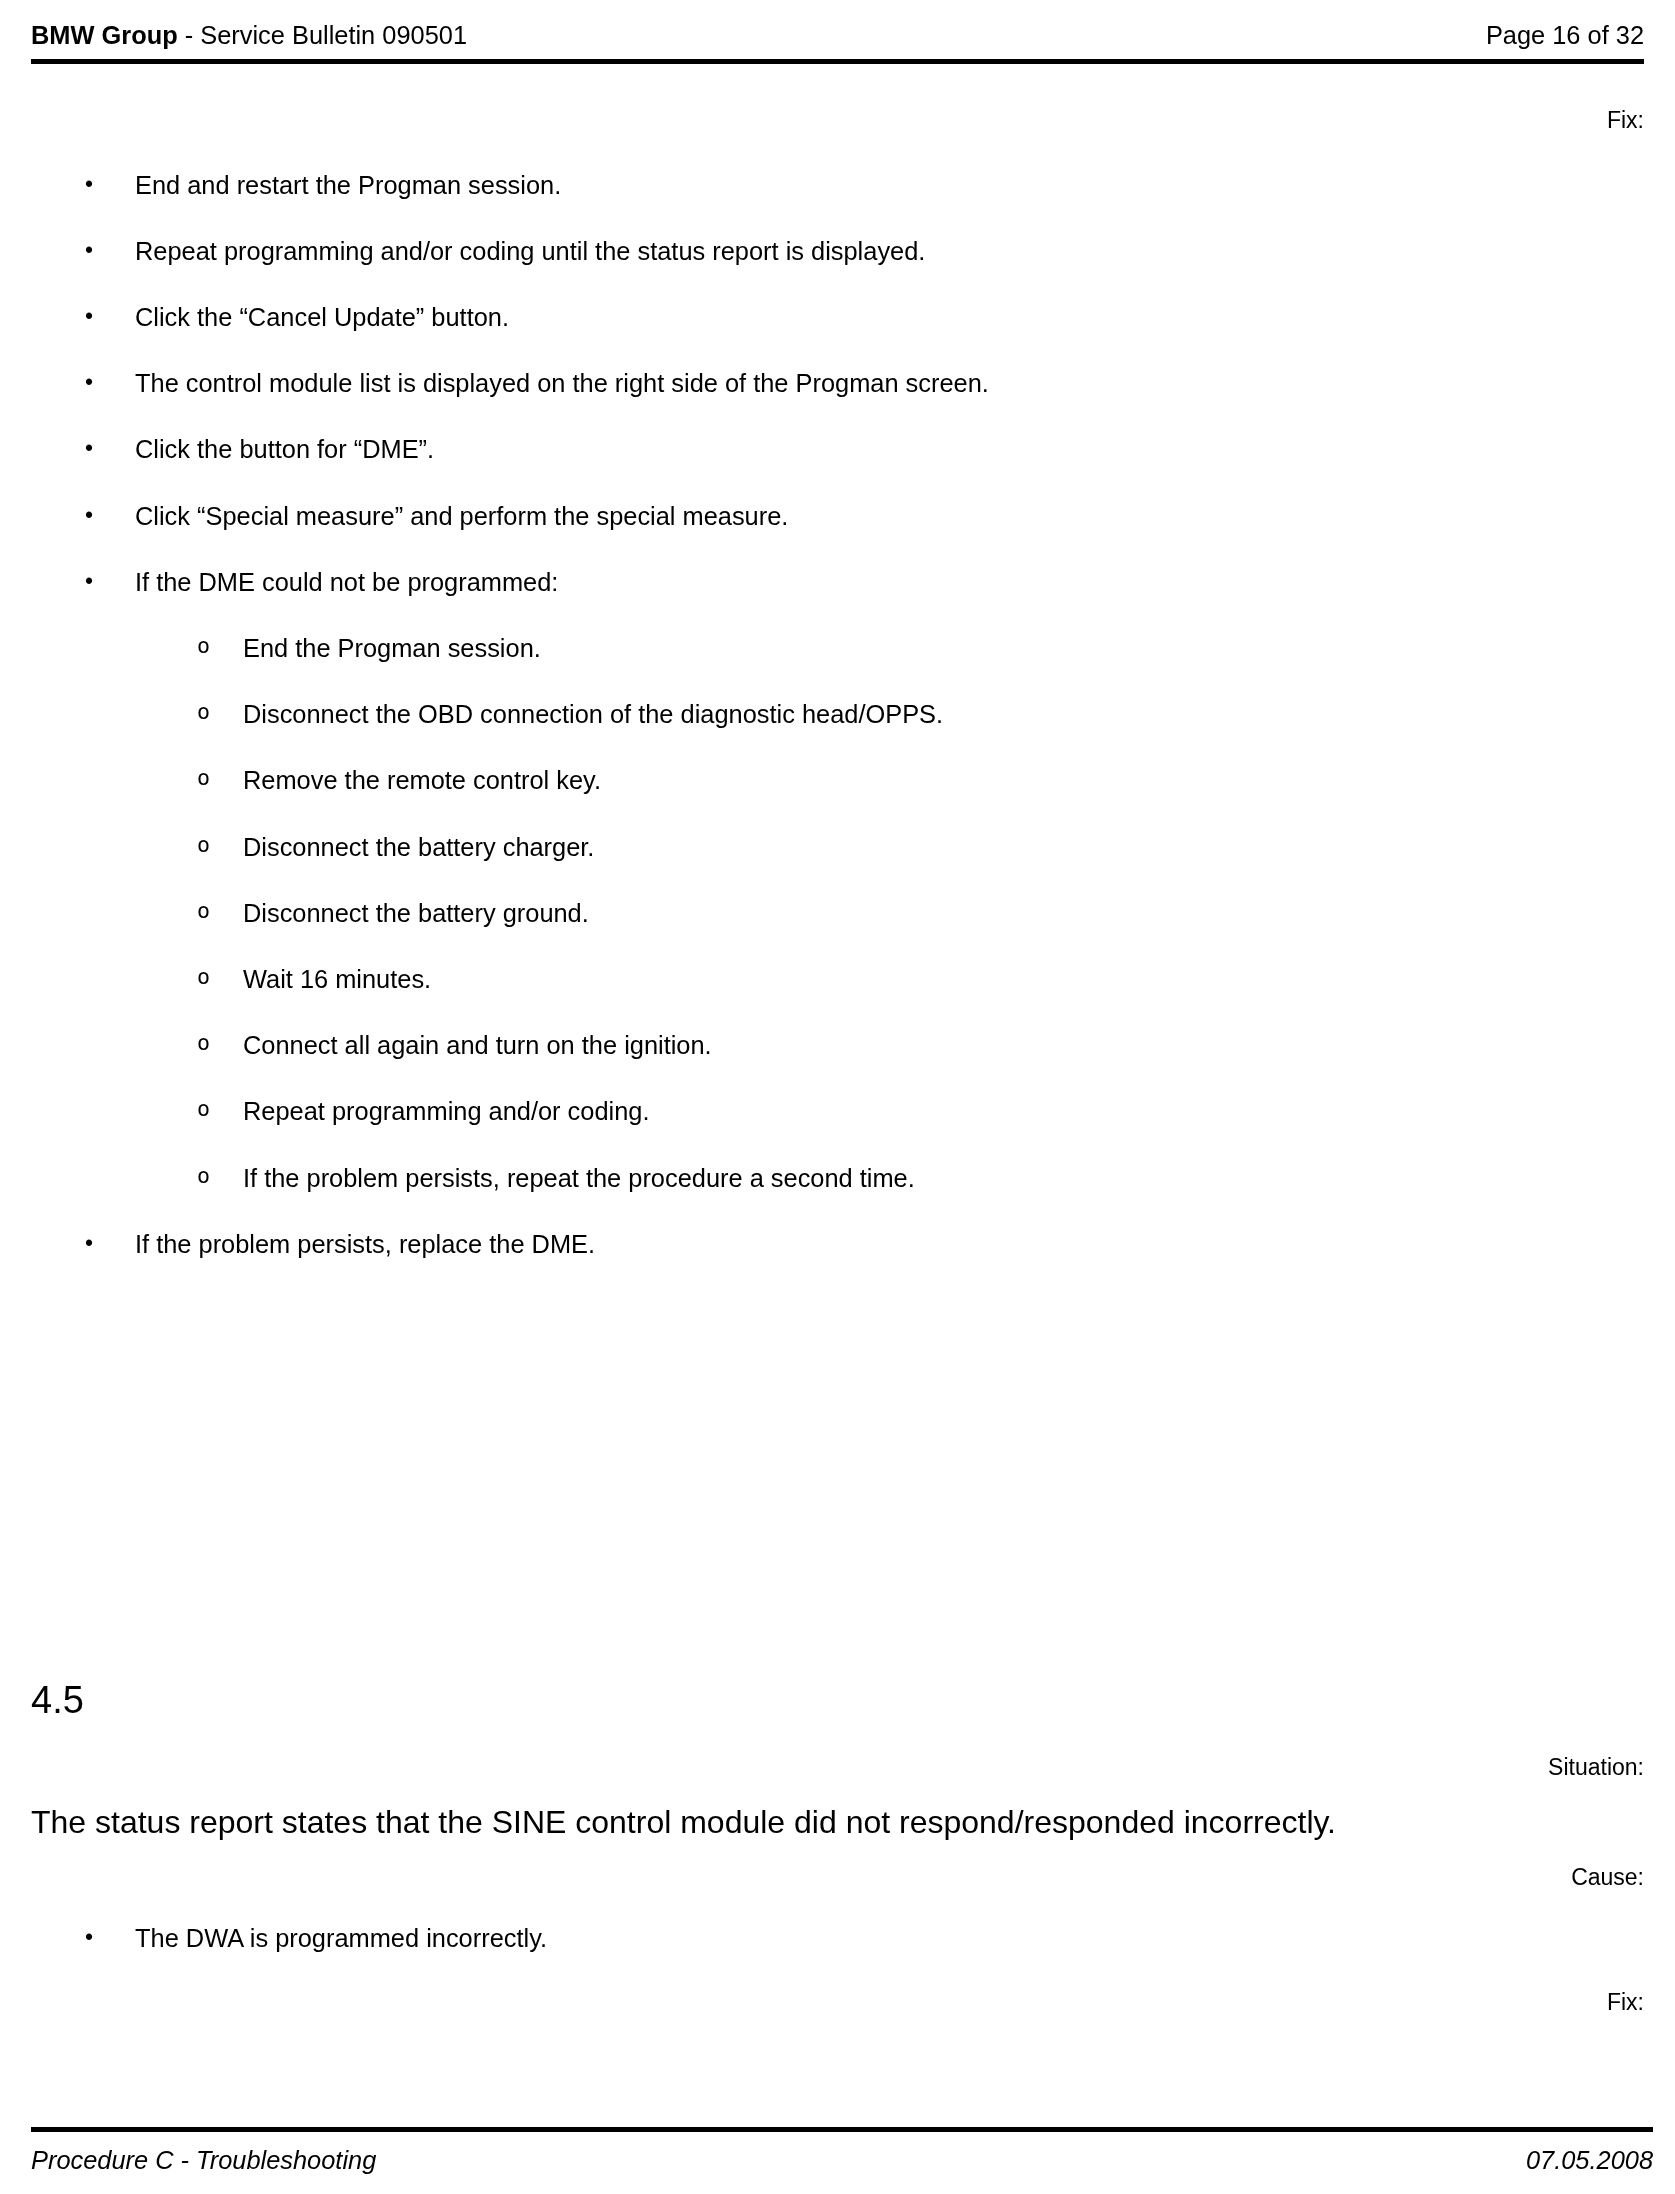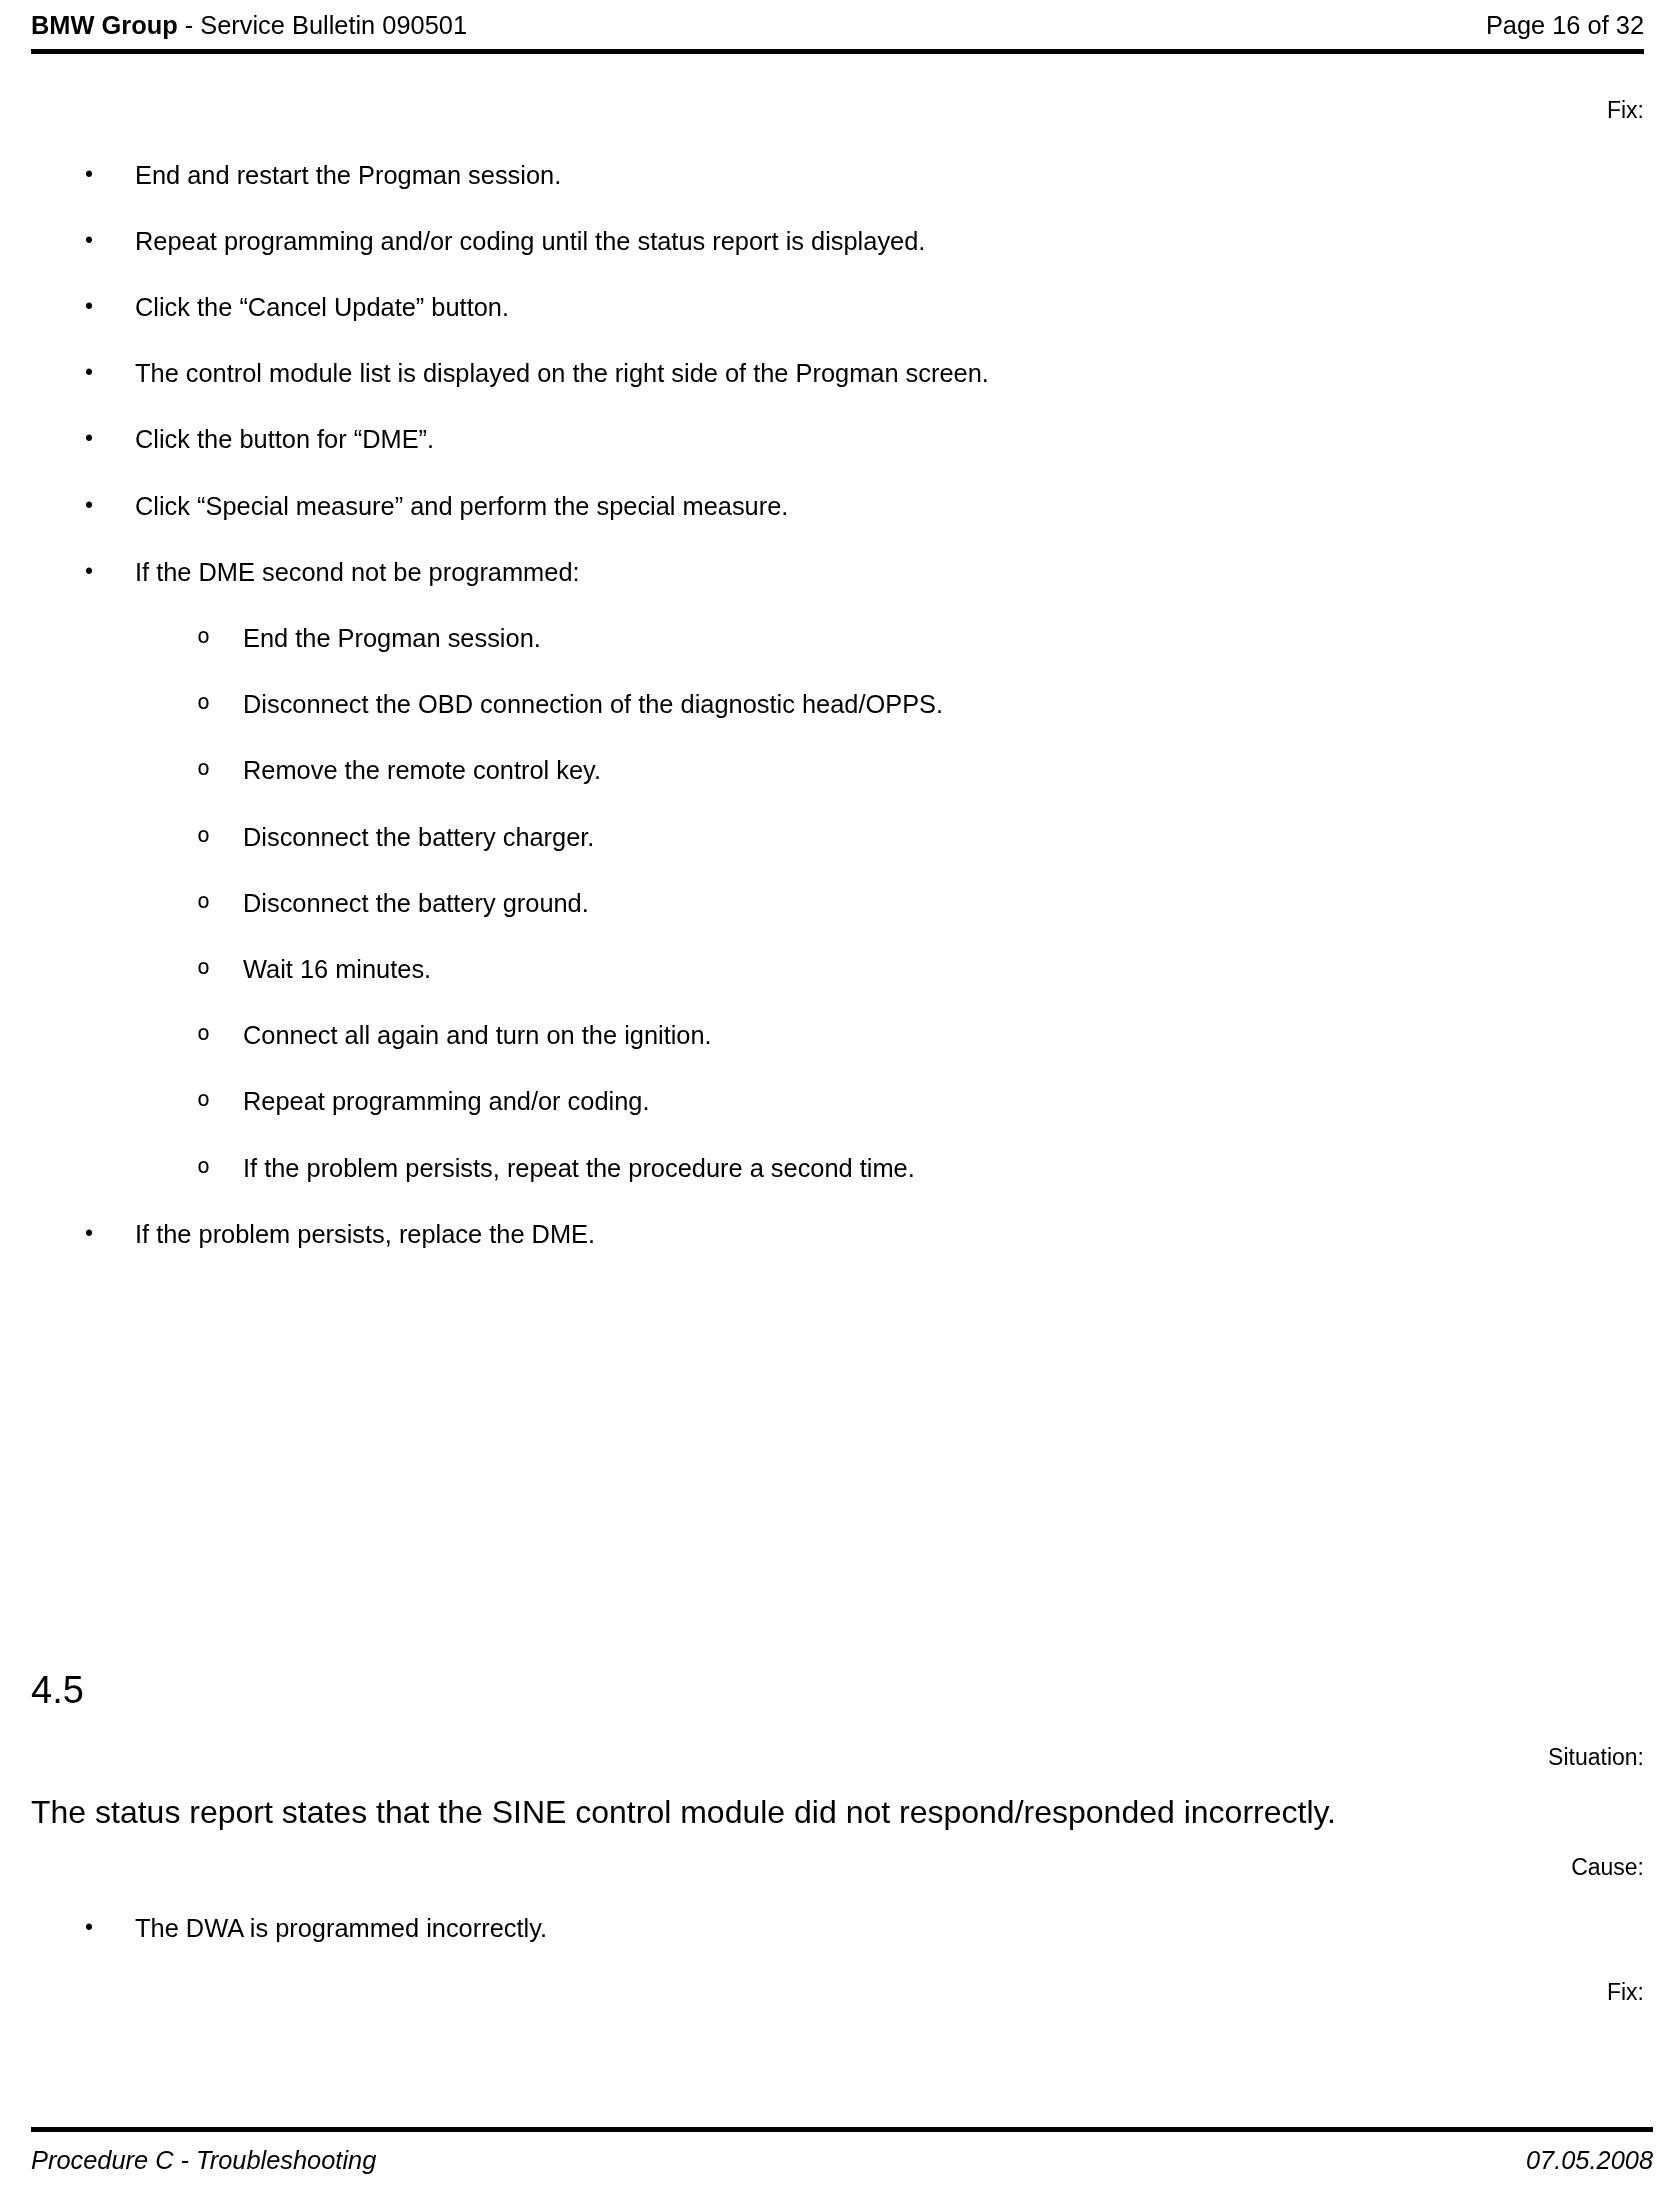--- a/index.html
+++ b/index.html
@@ -4,21 +4,21 @@
 <style>
   * { margin: 0; padding: 0; box-sizing: border-box; }
   html, body {
     width: 1675px;
     height: 2194px;
     background: #ffffff;
     color: #000000;
     font-family: "Liberation Sans", sans-serif;
   }
   body { position: relative; overflow: hidden; }
-  .page { padding: 0 31px; }
+  .page { padding: 10px 31px; }
 
   
   .header {
     display: flex;
     justify-content: space-between;
     align-items: flex-end;
     padding: 10.8px 0 9.2px 0;
     border-bottom: 5.4px solid #000;
     font-size: 25.4px;
     line-height: 1.15;
@@ -127,21 +127,21 @@
     <li>
       <span class="m1">•</span>
       <span>Click the button for “DME”.</span>
     </li>
     <li>
       <span class="m1">•</span>
       <span>Click “Special measure” and perform the special measure.</span>
     </li>
     <li>
       <span class="m1">•</span>
-      <span>If the DME second not be programmed:</span>
+      <span>If the DME could not be programmed:</span>
     </li>
   </ul>
 
   <ul class="blist sublist">
     <li>
       <span class="m2">o</span>
       <span>End the Progman session.</span>
     </li>
     <li>
       <span class="m2">o</span>

